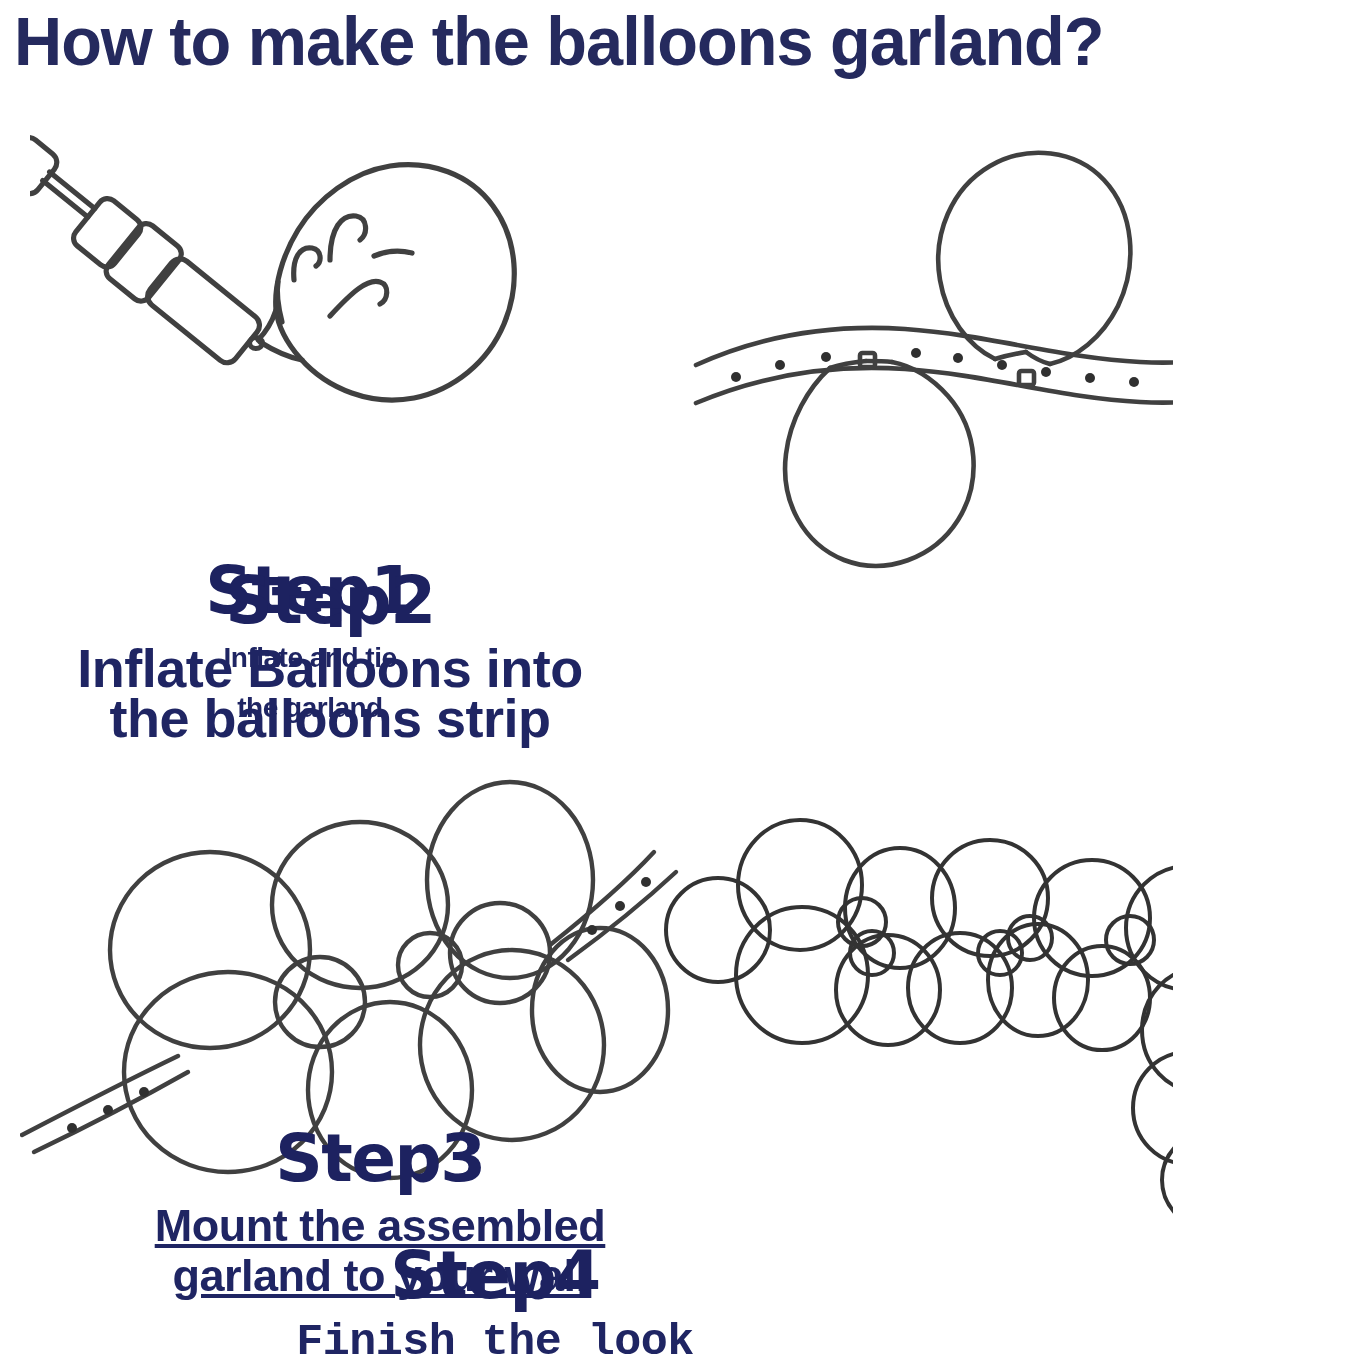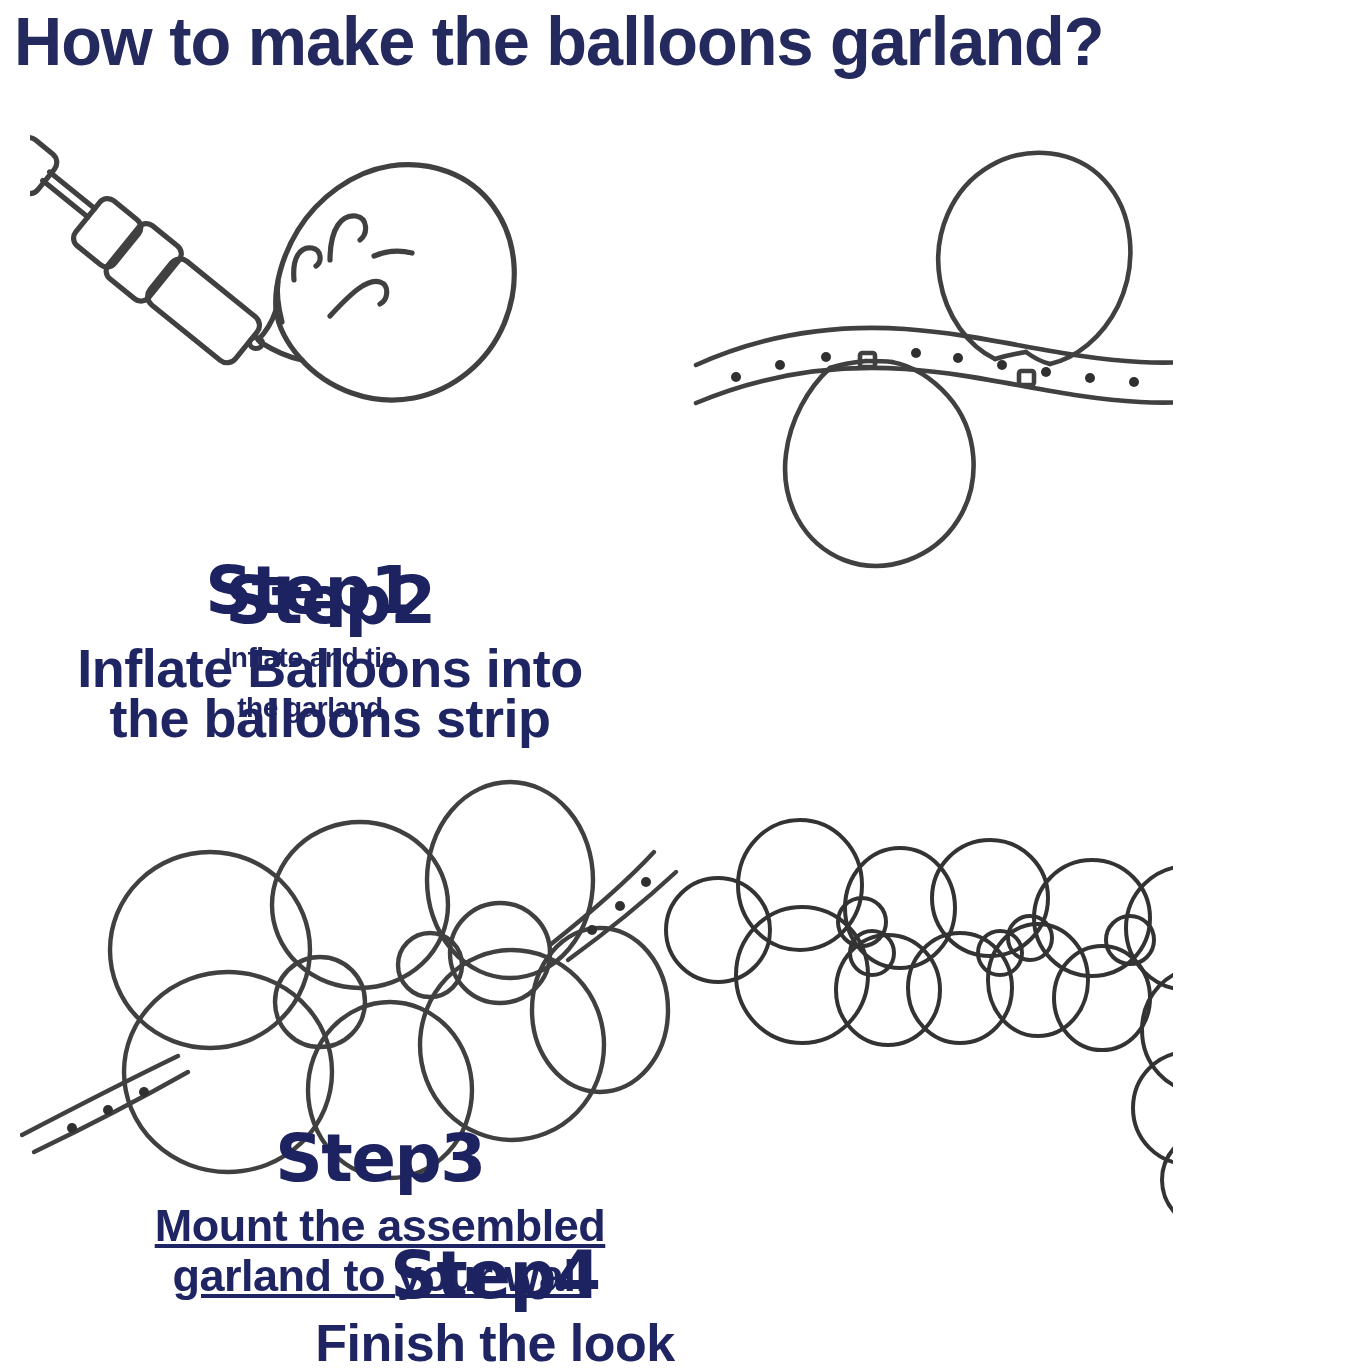--- a/index.html
+++ b/index.html
@@ -78,21 +78,21 @@
   }
   .step-desc .l2 { display: block; }
 
   #cap-1 { left:   0px; top: 555px; width: 620px; }
   #cap-2 { left:  20px; top: 565px; width: 620px; }
   #cap-3 { left:  60px; top: 1123px; width: 640px; }
   #cap-4 { left: 145px; top: 1240px; width: 700px; }
 
   #cap-2 .step-desc { font-size: 54px; }
   #cap-3 .step-desc { font-size: 45px; text-decoration: underline; }
-  #cap-4 .step-desc { font-size: 52px; }
+  #cap-4 .step-desc { font-size: 45px; font-family: Liberation Mono, monospace; }
 </style>
 </head>
 <body>
 
 <div id="page">
 
   <div id="title">How to make the balloons garland?</div>
 
   <div class="cell" id="cell-1">
     <svg class="art" width="640" height="470" viewBox="0 0 640 470">

